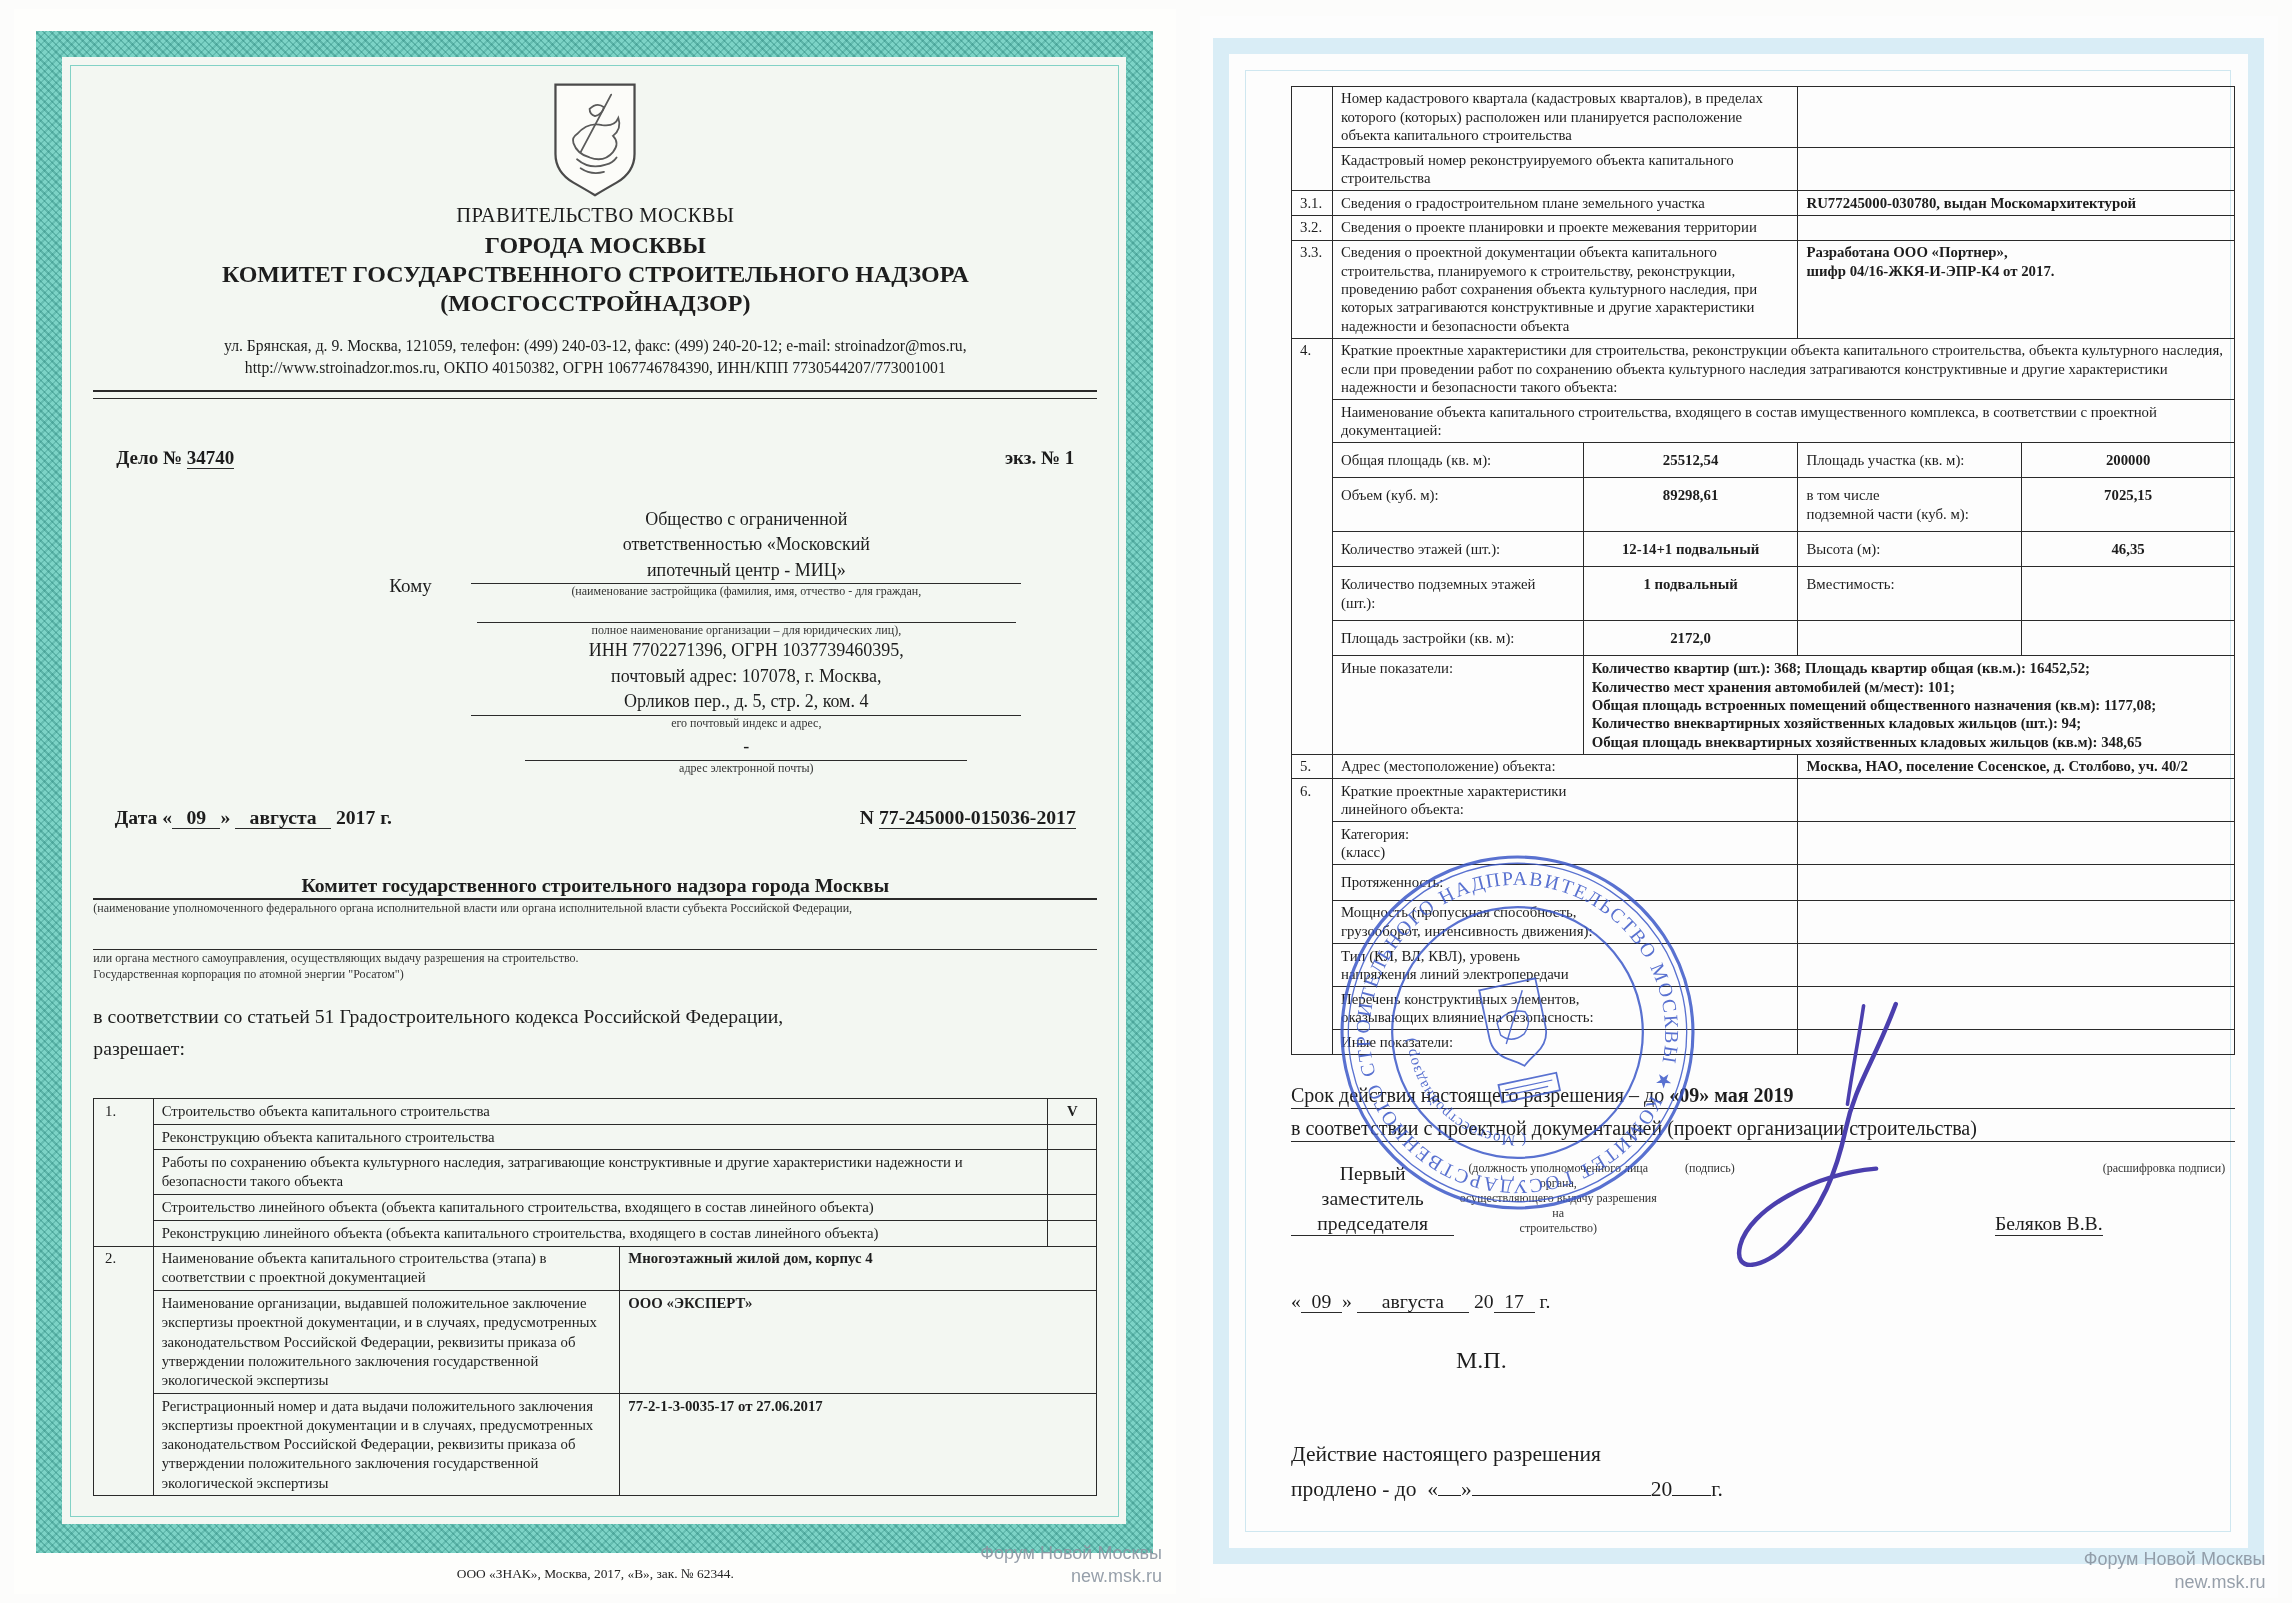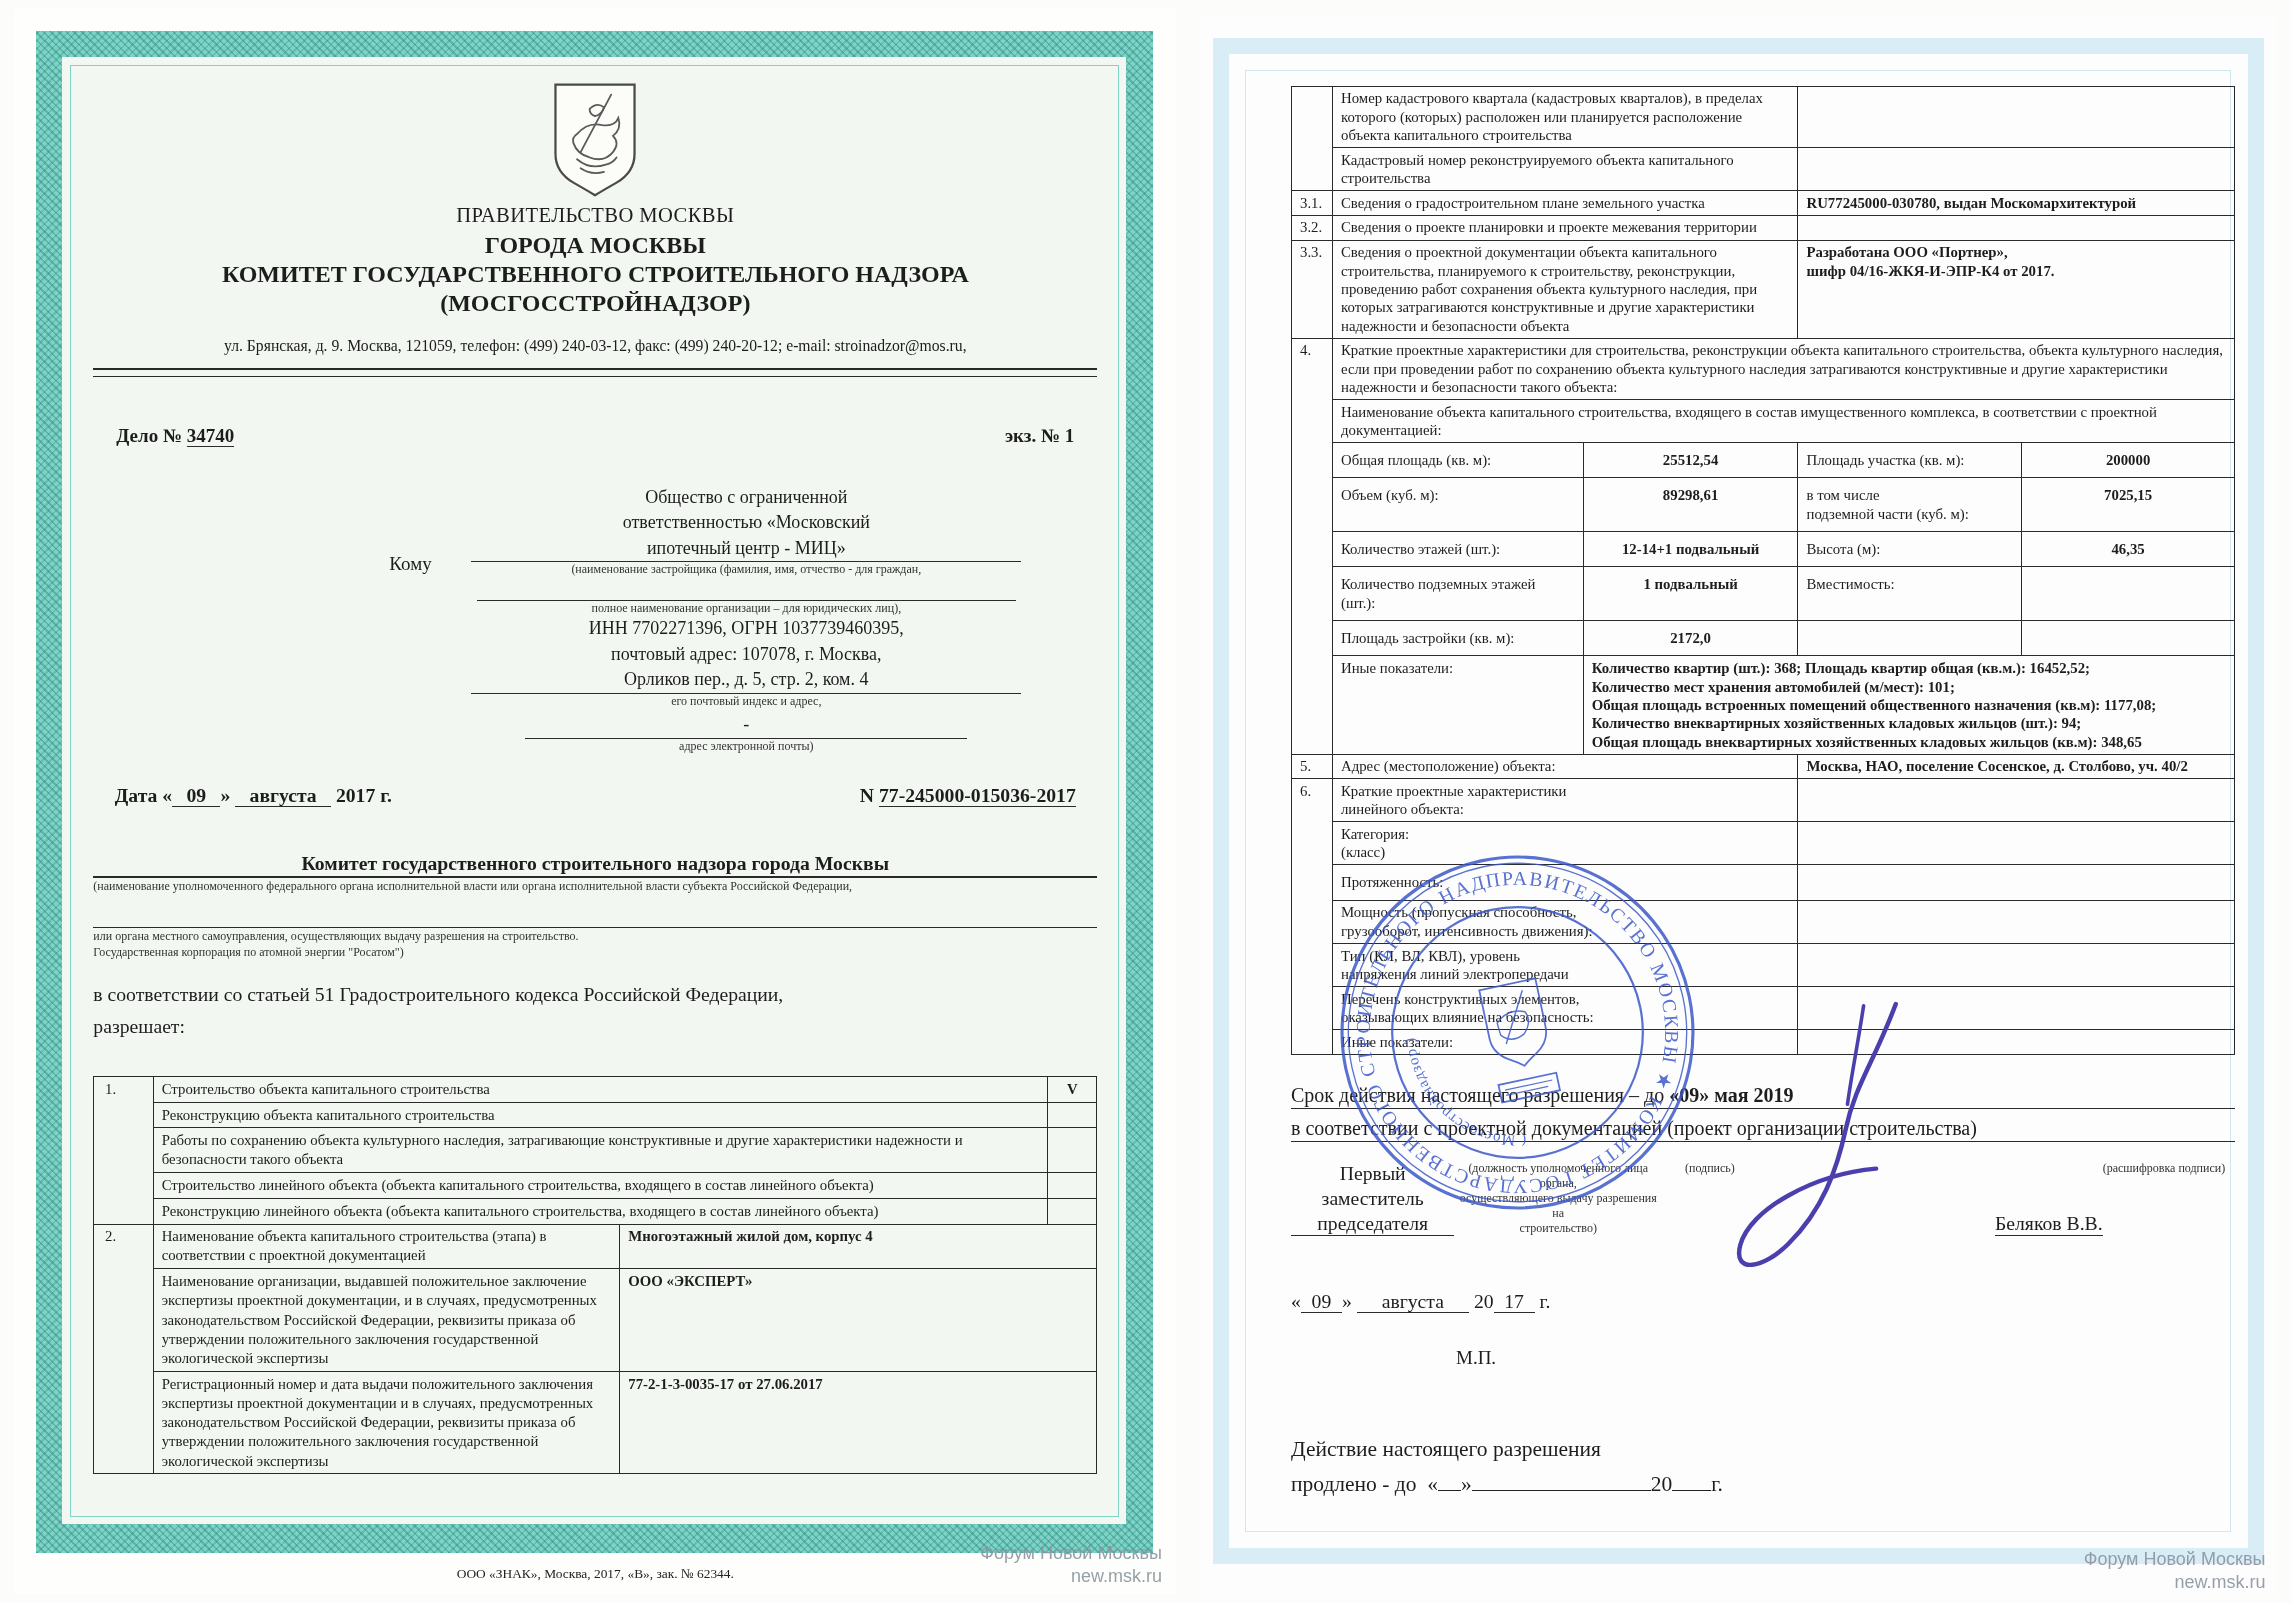--- a/index.html
+++ b/index.html
@@ -70,21 +70,21 @@
   .vline + .vline { margin-top:7.2px; }
   .sigrow { margin-top:10.7px; display:flex; justify-content:space-between; }
   .sigcol { display:flex; flex-direction:row; }
   .sigcol .sigval { border-bottom:1.8px solid #2a2a2a; display:flex; align-items:flex-end; justify-content:center; text-align:center; font-size:19.7px; line-height:1.25; min-height:56px; }
   .sigcol .cap { text-align:center; margin-top:8px; }
   .w-pos { width:371px; }
   .w-sig { width:287px; }
   .w-name { width:240px; }
   .sigdate { margin-top:54px; font-size:19.7px; }
   .sigdate .du { padding:0 10.7px; }
-  .mp { font-size:19px; }
+  .mp { font-size:24px; }
   #mp1 { margin:34px 0 0 165px; }
   .ext { margin-top:63px; font-size:21.5px; line-height:1.6; }
   .blank { display:inline-block; border-bottom:1.8px solid #222; height:1.05em; vertical-align:baseline; }
   .b26{width:23px;} .b44{width:39px;} .b200{width:179px;}
   #stamp { position:absolute; left:134px; top:833px; opacity:.84; transform:rotate(-12deg); pointer-events:none; }
   #signature { position:absolute; left:488px; top:963px; pointer-events:none; }
 </style>
 </head>
 <body>
 
@@ -106,20 +106,21 @@
     </svg>
 
     <div class="gov-line">ПРАВИТЕЛЬСТВО МОСКВЫ</div>
     <div class="committee">
       <div>ГОРОДА МОСКВЫ</div>
       <div>КОМИТЕТ ГОСУДАРСТВЕННОГО СТРОИТЕЛЬНОГО НАДЗОРА</div>
       <div>(МОСГОССТРОЙНАДЗОР)</div>
     </div>
     <div class="contacts">
       <div>ул. Брянская, д. 9. Москва, 121059, телефон: (499) 240-03-12, факс: (499) 240-20-12; e-mail: stroinadzor@mos.ru,</div>
+      <div>http://www.stroinadzor.mos.ru, ОКПО 40150382, ОГРН 1067746784390, ИНН/КПП 7730544207/773001001</div>
     </div>
     <div class="dbl-rule"></div>
 
     <div class="case-row">
       <div>
         <span>Дело №</span>
         <span class="u2">34740</span>
       </div>
       <div>экз. № 1</div>
     </div>

